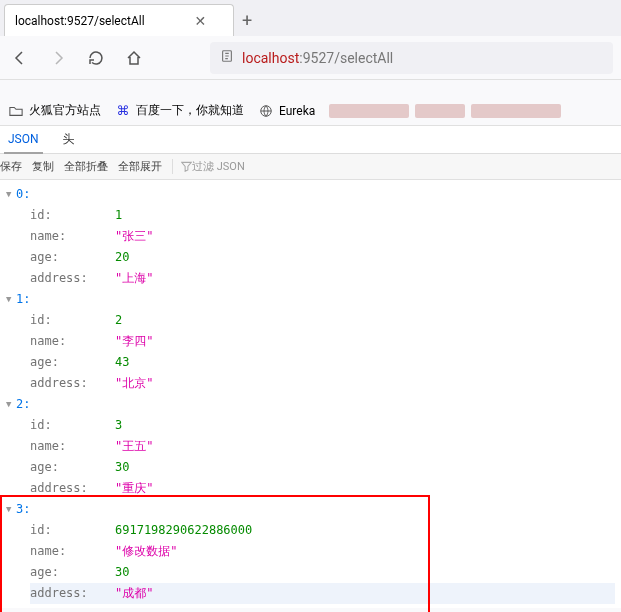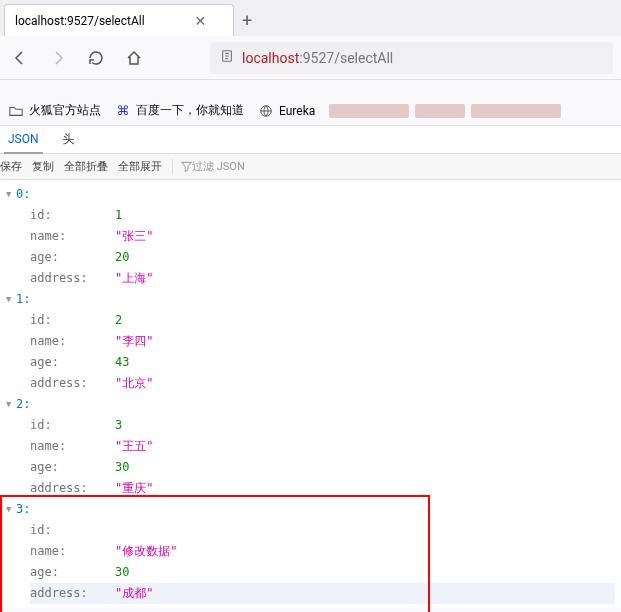--- a/index.html
+++ b/index.html
@@ -207,20 +207,21 @@
       </div>
     </div>
     <div class="node">
       <div class="row">
         <span class="toggle">▼</span> 
         <span class="idx">3:</span>
       </div>
       <div class="props">
         <div class="row">
           <span class="key">id:</span>
+          <span class="val-num">6917198290622886000</span>
         </div>
         <div class="row">
           <span class="key">name:</span>
           <span class="val-str">"修改数据"</span>
         </div>
         <div class="row">
           <span class="key">age:</span>
           <span class="val-num">30</span>
         </div>
         <div class="row hl">

